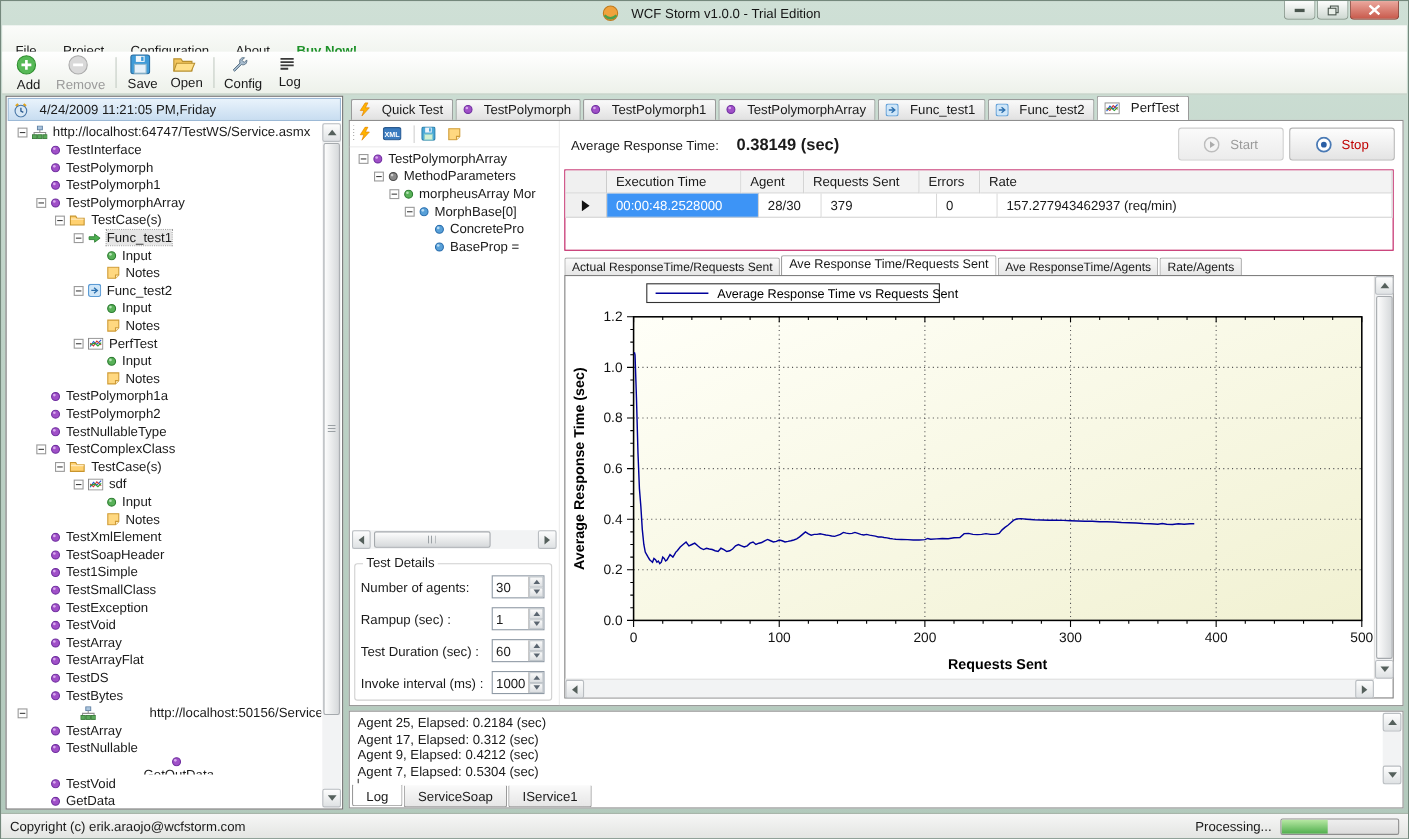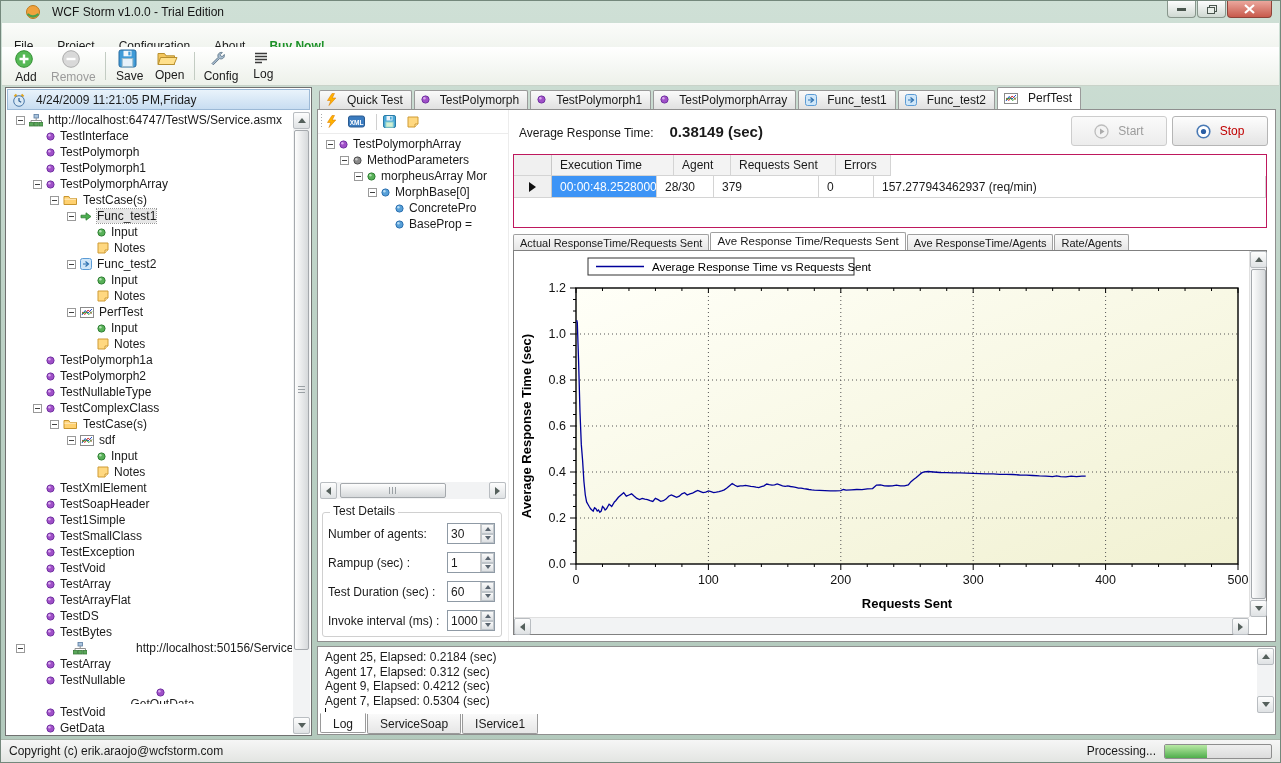--- a/index.html
+++ b/index.html
@@ -4,21 +4,21 @@
 <style>
   * { box-sizing: border-box; margin: 0; padding: 0; }
   html,body { width:1281px; height:763px; }
   body { font-family: "Liberation Sans", sans-serif; font-size: 12px; color:#1a1a1a; }
 
   .window { position:relative; width:1281px; height:763px; overflow:hidden;
     background: linear-gradient(180deg,#cfe0d6 0%, #bdd2c6 40%, #b2c9bc 100%);
     border:1px solid #74887c; }
 
   
-  .titlebar { position:absolute; top:0; left:16px; right:0; height:22px; display:flex; align-items:center; padding-left:8px; }
+  .titlebar { position:absolute; top:0; left:4px; right:0; height:22px; display:flex; align-items:center; padding-left:8px;justify-content:center; }
   .titlebar .ttext { font-size:12px; color:#151515; margin-left:6px; }
   .win-btns { position:absolute; top:0; right:8px; display:flex; }
   .wbtn { width:29px; height:17px; border:1px solid #88968c; border-top:none; border-radius:0 0 4px 4px;
     background:linear-gradient(#fdfdfd,#cfd9d2); display:flex; align-items:center; justify-content:center; margin-left:1px; }
   .wbtn.close { width:45px; background:linear-gradient(#eba79d,#c85a4c); border-color:#8d4339; }
 
   
   .menubar { position:absolute; top:22px; left:1px; right:1px; height:34px; display:flex; align-items:flex-end;
     background:linear-gradient(#fbfcfa,#eef2ec); border-bottom:1px solid #dde4dc; }
   .menu-item { padding:3px 12px; cursor:default; }
@@ -920,26 +920,27 @@
           </div>
         </div>
 
         <div class="grid" id="perf-grid">
             <div class="grow ghead">
               <div class="gcorner" style="width: 38px; height: 21px;"></div>
               <div class="gcell" style="width: 122px;">Execution Time</div>
               <div class="gcell" style="width: 57px;">Agent</div>
               <div class="gcell" style="width: 105px;">Requests Sent</div>
               <div class="gcell" style="width: 55px;">Errors</div>
+              <div class="gcell" style="flex: 1 1 0%;">Rate</div>
             </div>
             <div class="grow gdata">
               <div class="gcorner" style="width: 38px; height: 22px;">
                 <span class="rowmark"></span>
               </div>
-              <div class="gcell selcell" style="width: 105px;">00:00:48.2528000</div>
+              <div class="gcell selcell" style="width: 138px;">00:00:48.2528000</div>
               <div class="gcell" style="width: 57px;">28/30</div>
               <div class="gcell" style="width: 105px;">379</div>
               <div class="gcell" style="width: 55px;">0</div>
               <div class="gcell" style="flex: 1 1 0%;">157.277943462937 (req/min)</div>
             </div>
           </div>
 
         <div class="chart-tabs" id="chart-tabs">
             <div class="ctab">Actual ResponseTime/Requests Sent</div>
             <div class="ctab sel">Ave Response Time/Requests Sent</div>

